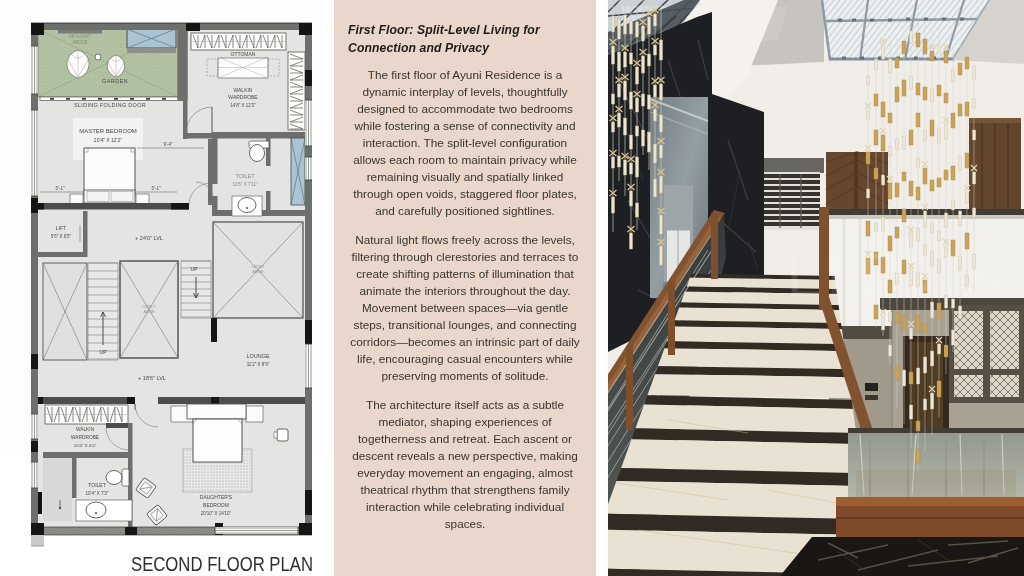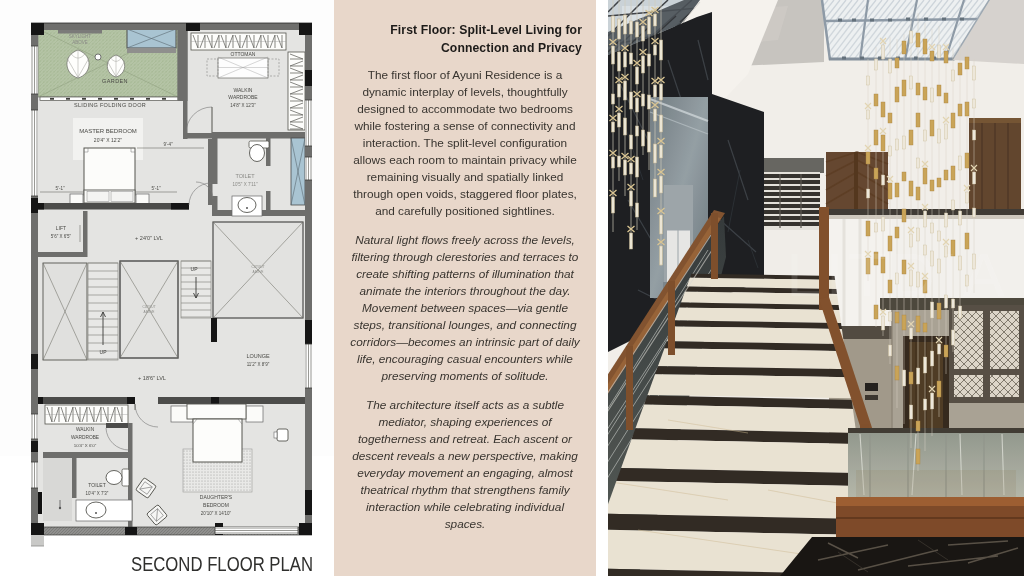--- a/index.html
+++ b/index.html
@@ -1,24 +1,24 @@
 <!DOCTYPE html>
 <html><head>
 <meta charset="utf-8">
 <style>
   html,body { margin:0; padding:0; }
   body { width:1024px; height:576px; position:relative; overflow:hidden;
          font-family:"Liberation Sans", sans-serif; background:#ffffff; }
   .plan { position:absolute; left:0; top:0; width:334px; height:456px; background:#fdfdfd; }
   .panel { position:absolute; left:334px; top:0; width:262px; height:576px; background:#e8d7ca; }
-  .panel h1 { margin:22px 14px 0; font-size:12.2px; line-height:17.5px; text-align:right;
-               color:#1d1b19; font-weight:bold; letter-spacing:0.1px; }
+  .panel h1 { margin:22px 14px 0; font-size:12.2px; line-height:17.5px; text-align:left;
+               color:#1d1b19; font-weight:bold; letter-spacing:0.1px;font-style:italic; }
   .panel p { margin:0 16px; font-size:11.8px; line-height:17px; text-align:center; color:#38342f; }
   .p1 { margin-top:10px !important; }
-  .p2, .p3 { margin-top:12px !important;font-style:italic; }
+  .p2, .p3 { margin-top:12px !important; }
   .photo { position:absolute; left:608px; top:0; width:416px; height:576px; }
 </style>
 </head>
 <body>
 
 <div class="plan">
 <svg width="334" height="576" viewBox="0 0 334 576" font-family="Liberation Sans, sans-serif">
 <defs>
 <pattern id="ghatch" width="3.5" height="3.5" patternUnits="userSpaceOnUse">
   <rect width="3.5" height="3.5" fill="#b5c4a6"></rect>

